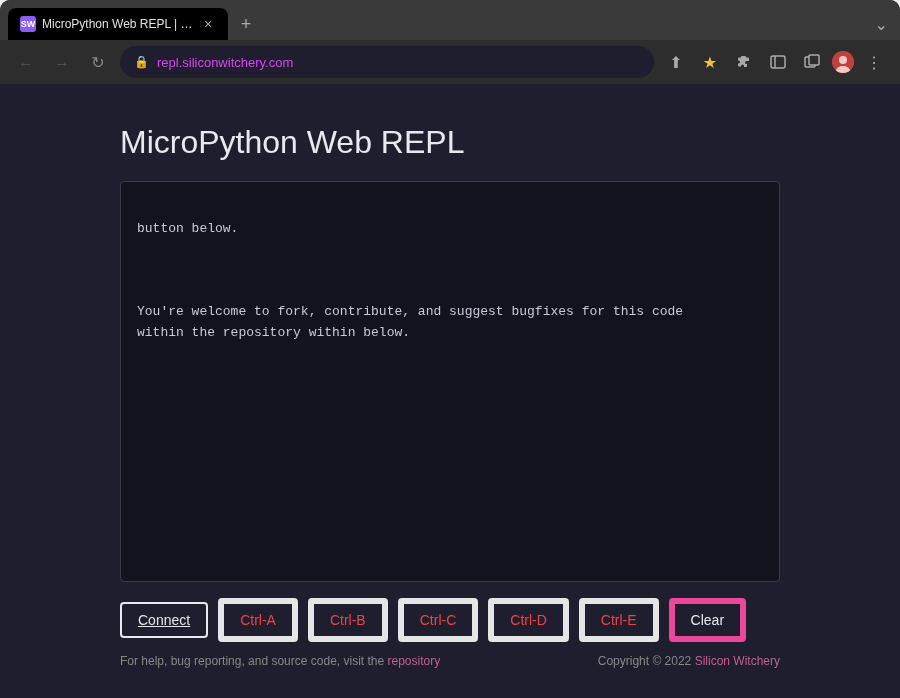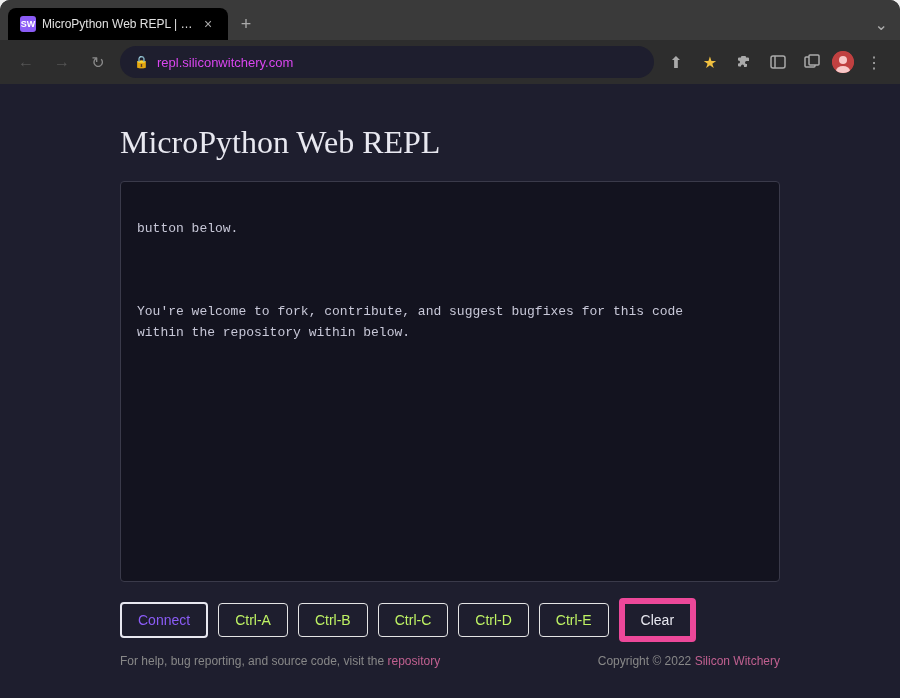--- a/index.html
+++ b/index.html
@@ -174,21 +174,20 @@
       padding: 40px 120px 30px 120px;
       display: flex;
       flex-direction: column;
     }
 
     .page-title {
       color: #e8e8f0;
       font-size: 32px;
       font-weight: 400;
       margin-bottom: 20px;
-      font-family: Liberation Serif, serif;
     }
 
     .terminal {
       background: #13131f;
       border: 1px solid #3a3a4a;
       border-radius: 4px;
       flex: 1;
       padding: 16px;
       font-family: 'Courier New', Courier, monospace;
       font-size: 13px;
@@ -211,28 +210,29 @@
       padding: 8px 16px;
       font-size: 14px;
       cursor: pointer;
       font-family: inherit;
       font-weight: 500;
       transition: background 0.1s;
     }
 
     .btn-connect {
       background: #1e1e2e;
-      color: #8b5cf6;
+      color: #e5e5e5;
       border: 2px solid #e8e8f0;
+      text-decoration: underline;
     }
 
     .btn-ctrl {
       background: #1e1e2e;
-      color: #bef264;
-      border: 1px solid #e5e5e5;
+      color: #ef4444;
+      border: 6px solid #e5e5e5;
     }
 
     .btn-clear {
       background: #1e1e2e;
       color: #e8e8f0;
       border: 6px solid #ec4899;
     }
 
     .footer {
       display: flex;

